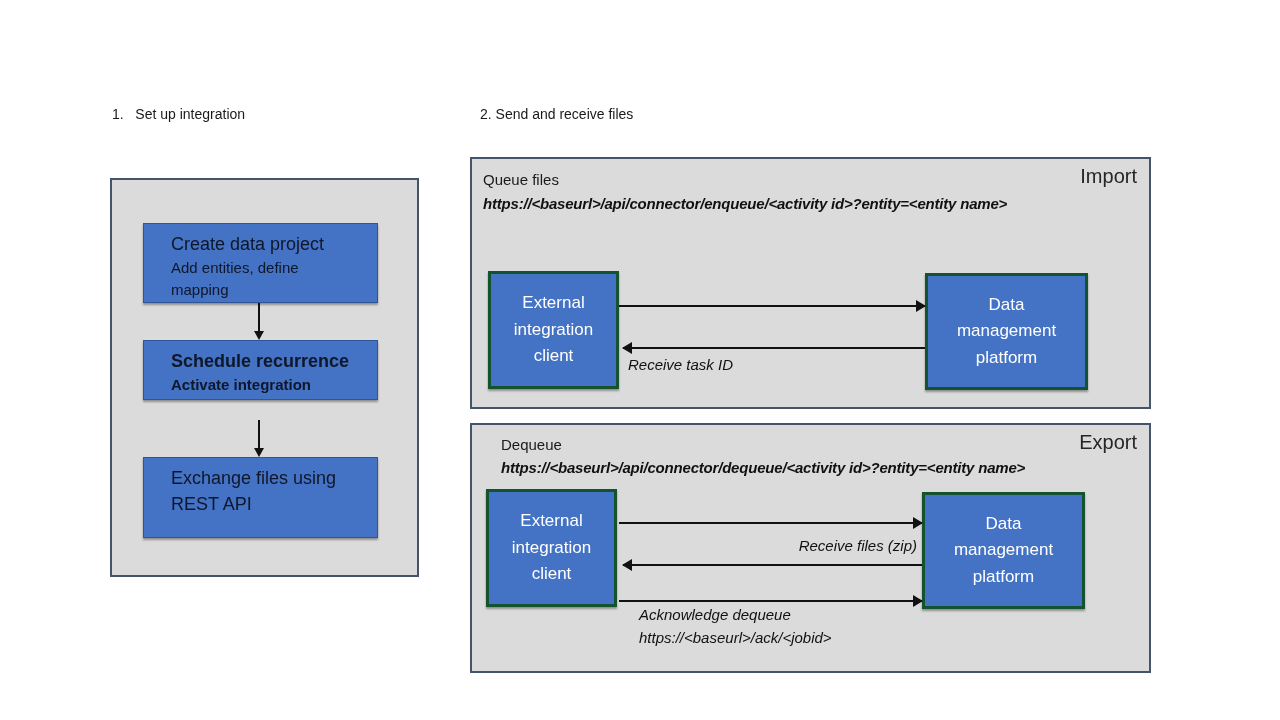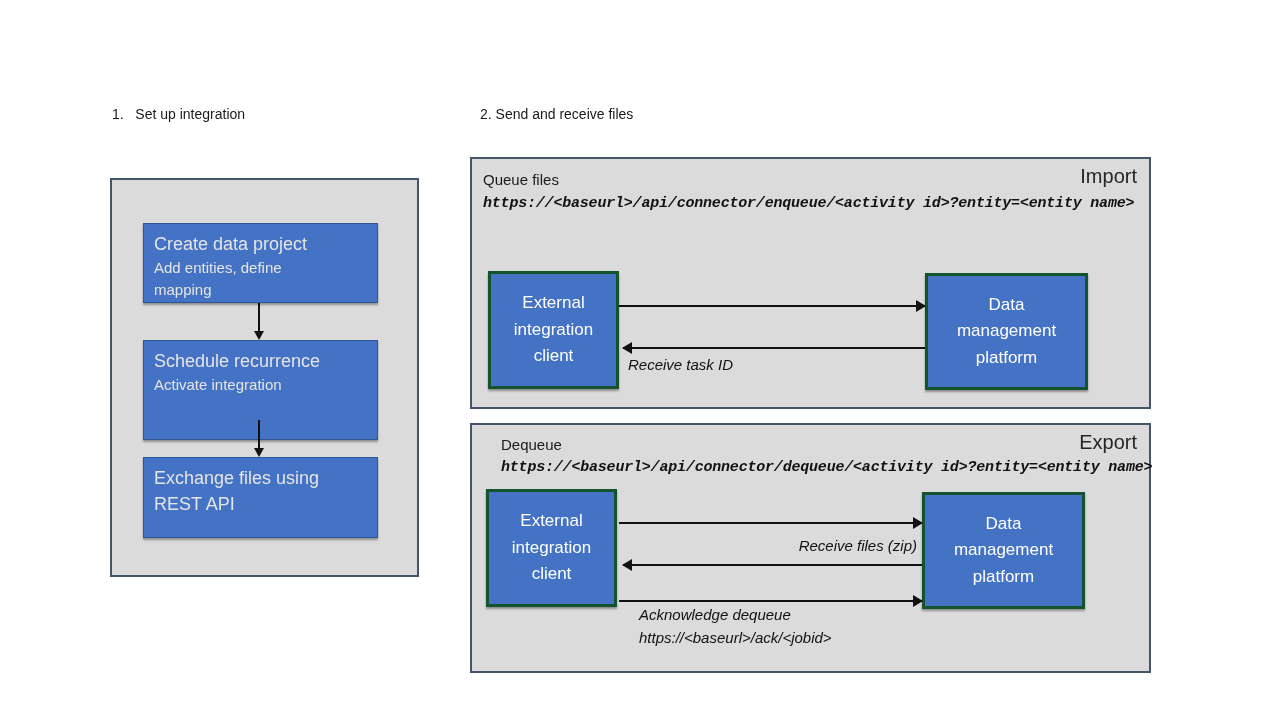--- a/index.html
+++ b/index.html
@@ -11,38 +11,38 @@
   .h1 { left: 112px; top: 106px; }
   .h2 { left: 480px; top: 106px; }
 
   .panel { position: absolute; background: #dbdbdb; border: 2px solid #44546a; }
   .setup-panel  { left: 110px; top: 178px; width: 309px; height: 399px; }
   .import-panel { left: 470px; top: 157px; width: 681px; height: 252px; }
   .export-panel { left: 470px; top: 423px; width: 681px; height: 250px; }
 
   .task-box { position: absolute; left: 31px; width: 235px; background: #4472c4;
               border: 1px solid #2f5597; box-shadow: 0 2px 2px rgba(0,0,0,0.35);
-              color: #e5e5e5; padding: 7px 8px 0 10px; }
+              color: #0f172a; padding: 7px 8px 0 27px; }
   .box1 { top: 43px;  height: 80px; }
-  .box2 { top: 160px; height: 100px; }
+  .box2 { top: 160px; height: 60px; font-weight: bold; }
   .box3 { top: 277px; height: 81px; }
   .task-title { font-size: 18px; line-height: 26px; }
   .task-sub   { font-size: 15px; line-height: 22px; max-width: 186px; }
 
   .varrow { position: absolute; left: 146px; width: 2px; height: 28px; background: #111111; }
   .varrow::after { content: ""; position: absolute; left: -4px; bottom: -9px;
                    border-left: 5px solid transparent; border-right: 5px solid transparent;
                    border-top: 9px solid #111111; }
   .a1 { top: 123px; }
   .a2 { top: 240px; }
 
   .corner-label { position: absolute; right: 12px; top: 6px; font-size: 20px; color: #262626; }
   .action-label { position: absolute; font-size: 15px; color: #1a1a1a; }
   .url-label    { position: absolute; font-size: 15px; font-weight: bold; font-style: italic;
-                  color: #111111; white-space: nowrap; letter-spacing: -0.2px; font-family: Liberation Mono, monospace; }
+                  color: #111111; white-space: nowrap; letter-spacing: -0.2px; }
   .import-panel .action-label { left: 11px; top: 12px; }
   .import-panel .url-label    { left: 11px; top: 36px; }
   .export-panel .action-label { left: 29px; top: 11px; }
   .export-panel .url-label    { left: 29px; top: 34px; }
 
   .entity-box { position: absolute; background: #4472c4; border: 3px solid #14532d;
                 box-shadow: 0 2px 2px rgba(0,0,0,0.35); color: #ffffff; font-size: 17px;
                 line-height: 1.55; display: flex; align-items: center; justify-content: center;
                 text-align: center; }
   .client-box   { width: 131px; height: 118px; padding: 0 8px; }

